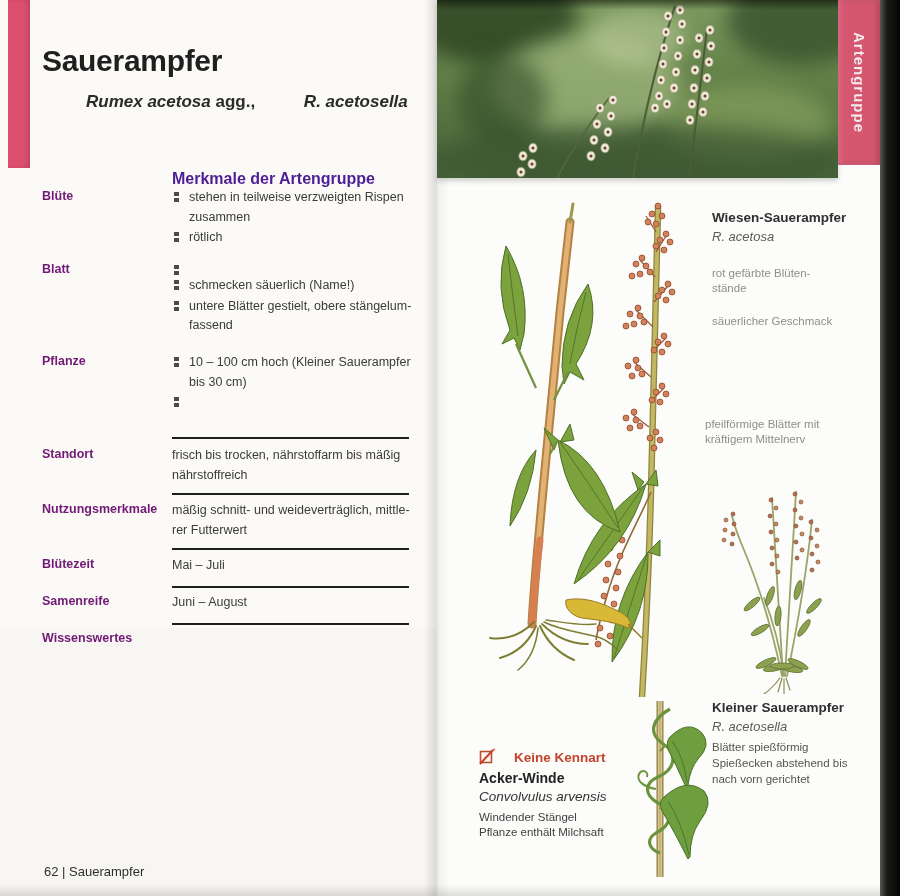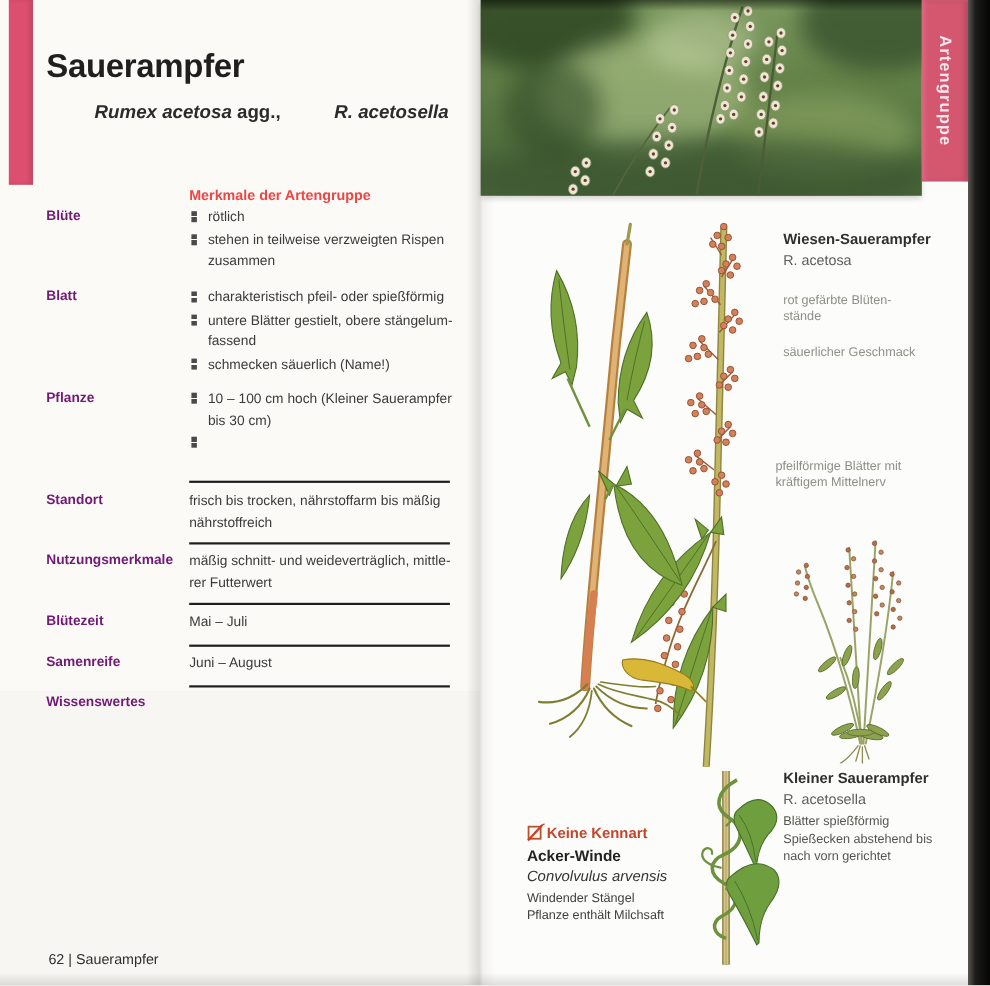--- a/index.html
+++ b/index.html
@@ -15,21 +15,21 @@
           background:linear-gradient(90deg,#57554f 0%,#1b1a18 35%,#050505 100%);}
   .bottom-shade{position:absolute;left:0;top:884px;width:880px;height:12px;
           background:linear-gradient(180deg,rgba(0,0,0,0) 0%,rgba(0,0,0,0.12) 100%);pointer-events:none;}
 
   
   .accent-bar{position:absolute;left:8px;top:0;width:22px;height:168px;background:#dd4f6f;
           box-shadow:inset -3px 0 4px rgba(0,0,0,0.12);}
   .title{position:absolute;left:42px;top:44px;font-size:30px;font-weight:bold;color:#1f1f1f;letter-spacing:-0.3px;}
   .subtitle{position:absolute;left:42px;top:92px;font-size:17px;color:#2b2b2b;font-weight:bold;}
   .subtitle .it{font-style:italic;margin-left:44px;}
-  .col-head{position:absolute;left:172px;top:170px;font-size:13px;font-weight:bold;color:#ef4444;}
+  .col-head{position:absolute;left:172px;top:170px;font-size:16px;font-weight:bold;color:#4c1d95;}
   .row-label{position:absolute;left:42px;width:126px;font-size:12.5px;font-weight:bold;color:#701a75;}
   .row-content{position:absolute;left:172px;width:240px;font-size:12.5px;color:#3b3b3b;line-height:19.5px;}
   .pre{white-space:pre-line;}
   .bullet-row{display:flex;align-items:flex-start;margin-bottom:1px;}
   .bullet-mark{flex:0 0 auto;width:5px;height:10px;margin:4px 10px 0 2px;
           background:linear-gradient(#4a4a4a 44%,#fbfaf7 44%,#fbfaf7 56%,#4a4a4a 56%);}
   .divider{position:absolute;left:172px;width:237px;height:1.5px;background:#1e1e1e;}
   .footer{position:absolute;font-size:13px;color:#2e2e2e;}
 
   
@@ -38,24 +38,24 @@
          box-shadow:0 3px 5px rgba(0,0,0,0.18);}
   .photo .blob{position:absolute;border-radius:50%;filter:blur(10px);}
   .photo .topline{position:absolute;left:0;top:0;width:100%;height:10px;
          background:linear-gradient(180deg,rgba(5,10,2,0.55),rgba(5,10,2,0));}
   .tab{position:absolute;left:401px;top:0;width:42px;height:165px;background:#d4566f;
        box-shadow:inset 3px 0 4px rgba(255,255,255,0.12), inset -3px 0 5px rgba(0,0,0,0.15);
        display:flex;align-items:center;justify-content:center;}
   .tab span{writing-mode:vertical-rl;color:#f6e9ec;font-size:15px;font-weight:bold;letter-spacing:1px;}
 
   .sp-name{position:absolute;font-size:13.5px;font-weight:bold;color:#2f2f2f;}
-  .sp-latin{position:absolute;font-size:13px;color:#5c5c57;}
+  .sp-latin{position:absolute;font-size:13px;font-style:italic;color:#5c5c57;}
   .sp-note{position:absolute;font-size:11.5px;color:#8f8f88;line-height:15px;}
   .sp-note.dark{color:#55554f;line-height:16px;}
-  .badge-row{position:absolute;display:flex;align-items:center;gap:1px;}
+  .badge-row{position:absolute;display:flex;align-items:center;gap:18px;}
   .badge-text{font-size:13.5px;font-weight:bold;color:#c2452c;}
   .ak-name{position:absolute;font-size:14px;font-weight:bold;color:#222;}
   .ak-latin{position:absolute;font-size:13.5px;font-style:italic;color:#333;}
   .ak-note{position:absolute;font-size:11.5px;color:#3f3f3f;line-height:16px;}
 </style>
 </head>
 <body>
 
 <div class="screen">
 
@@ -66,43 +66,42 @@
     <div class="subtitle">
       <span class="it">Rumex acetosa</span><span> agg., </span><span class="it">R. acetosella</span>
     </div>
 
     <div class="col-head">Merkmale der Artengruppe</div>
 
     <div class="row-label" style="top:189px">Blüte</div>
     <div class="row-content" style="top:188px">
       <div class="bullet-row">
           <span class="bullet-mark"></span>
-          <span class="pre">rötlich</span>
-        </div>
-      <div class="bullet-row">
-          <span class="bullet-mark"></span>
           <span class="pre">stehen in teilweise verzweigten Rispen
 zusammen</span>
         </div>
+      <div class="bullet-row">
+          <span class="bullet-mark"></span>
+          <span class="pre">rötlich</span>
+        </div>
     </div>
 
     <div class="row-label" style="top:262px">Blatt</div>
     <div class="row-content" style="top:261px">
       <div class="bullet-row">
           <span class="bullet-mark"></span>
-          <span class="pre">charakteristisch pfeil- oder spießförmig</span>
+        </div>
+      <div class="bullet-row">
+          <span class="bullet-mark"></span>
+          <span class="pre">schmecken säuerlich (Name!)</span>
         </div>
       <div class="bullet-row">
           <span class="bullet-mark"></span>
           <span class="pre">untere Blätter gestielt, obere stängelum-
 fassend</span>
-        </div>
-      <div class="bullet-row">
-          <span class="bullet-mark"></span>
-          <span class="pre">schmecken säuerlich (Name!)</span>
         </div>
     </div>
 
     <div class="row-label" style="top:354px">Pflanze</div>
     <div class="row-content" style="top:353px">
       <div class="bullet-row">
           <span class="bullet-mark"></span>
           <span class="pre">10 – 100 cm hoch (Kleiner Sauerampfer
 bis 30 cm)</span>
         </div>

